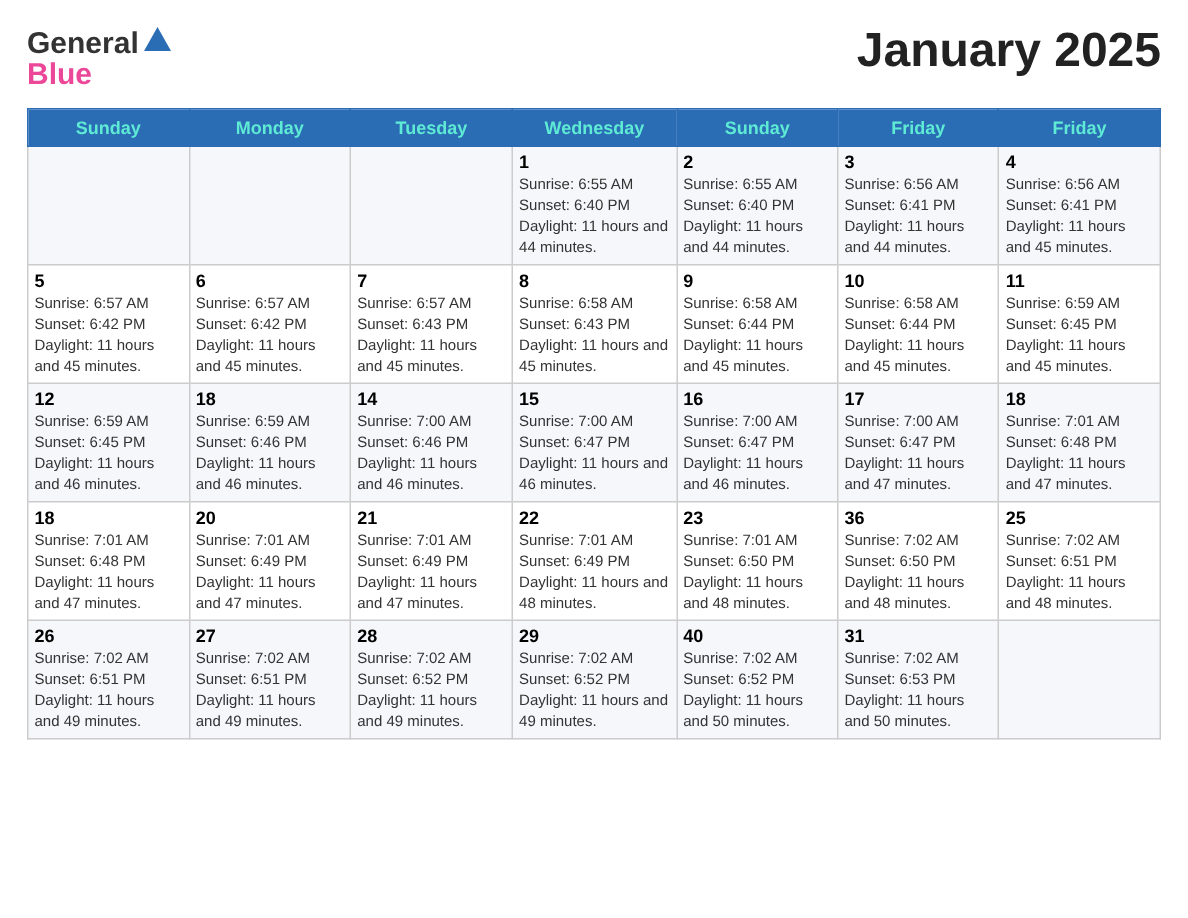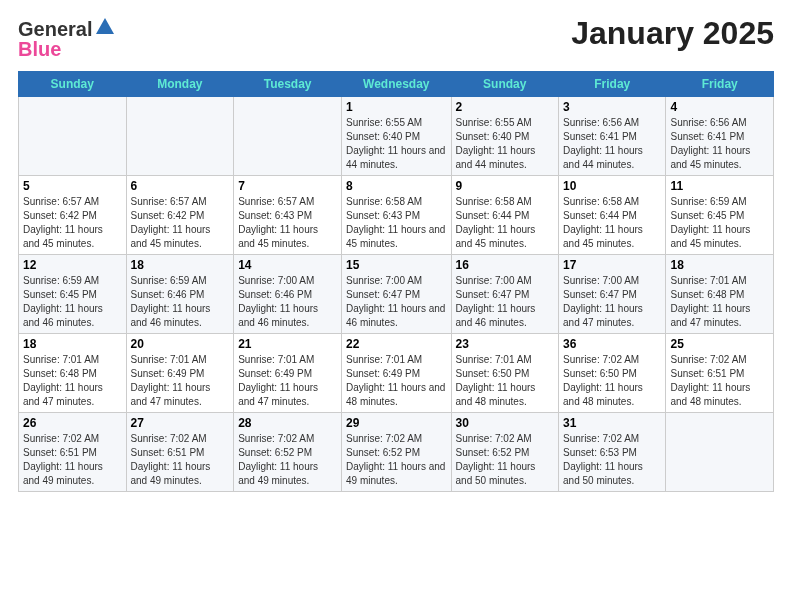--- a/index.html
+++ b/index.html
@@ -246,21 +246,21 @@
           </td>
           <td>
             <span class="day-number">28</span>
             <div class="day-info">Sunrise: 7:02 AM<br>Sunset: 6:52 PM<br>Daylight: 11 hours and 49 minutes.</div>
           </td>
           <td>
             <span class="day-number">29</span>
             <div class="day-info">Sunrise: 7:02 AM<br>Sunset: 6:52 PM<br>Daylight: 11 hours and 49 minutes.</div>
           </td>
           <td>
-            <span class="day-number">30</span>
+            <span class="day-number">40</span>
             <div class="day-info">Sunrise: 7:02 AM<br>Sunset: 6:52 PM<br>Daylight: 11 hours and 50 minutes.</div>
           </td>
           <td>
             <span class="day-number">31</span>
             <div class="day-info">Sunrise: 7:02 AM<br>Sunset: 6:53 PM<br>Daylight: 11 hours and 50 minutes.</div>
           </td>
           <td class="empty-cell"></td>
         </tr>
       </tbody>
   </table>

